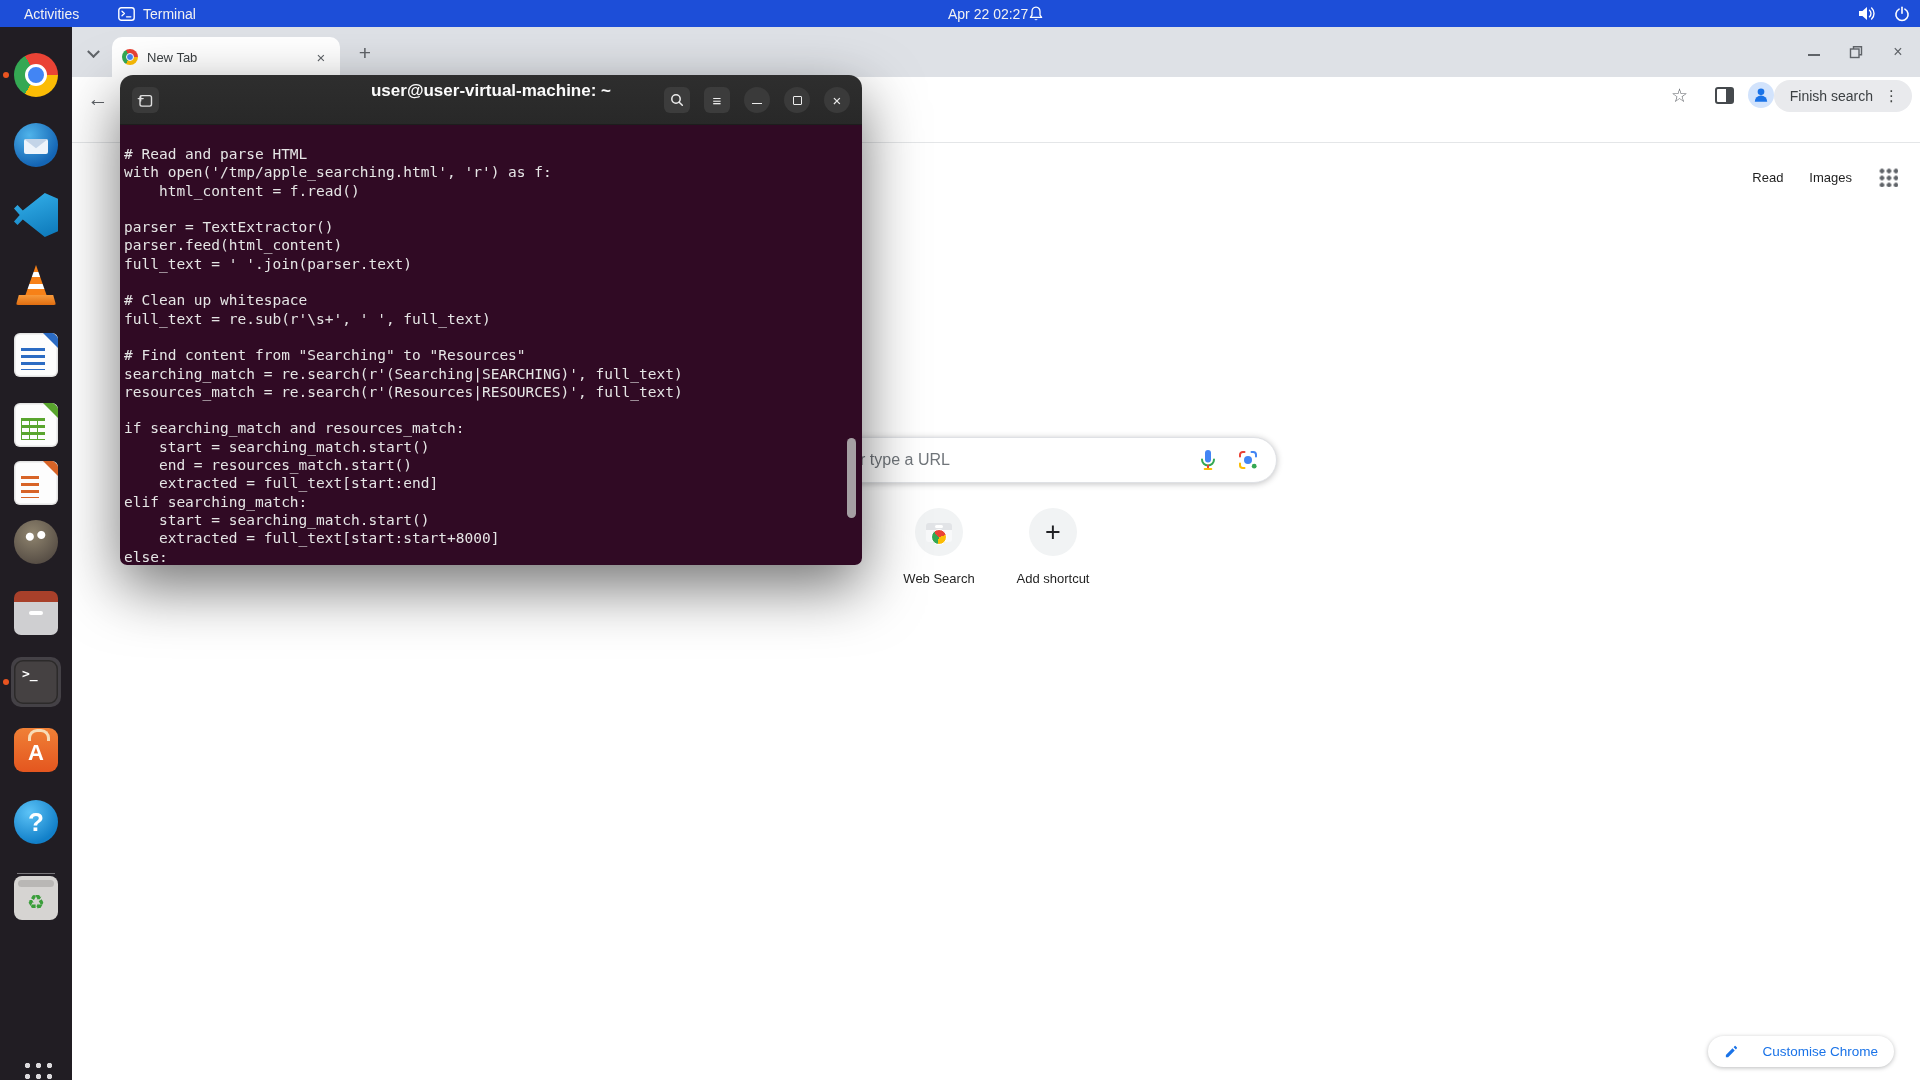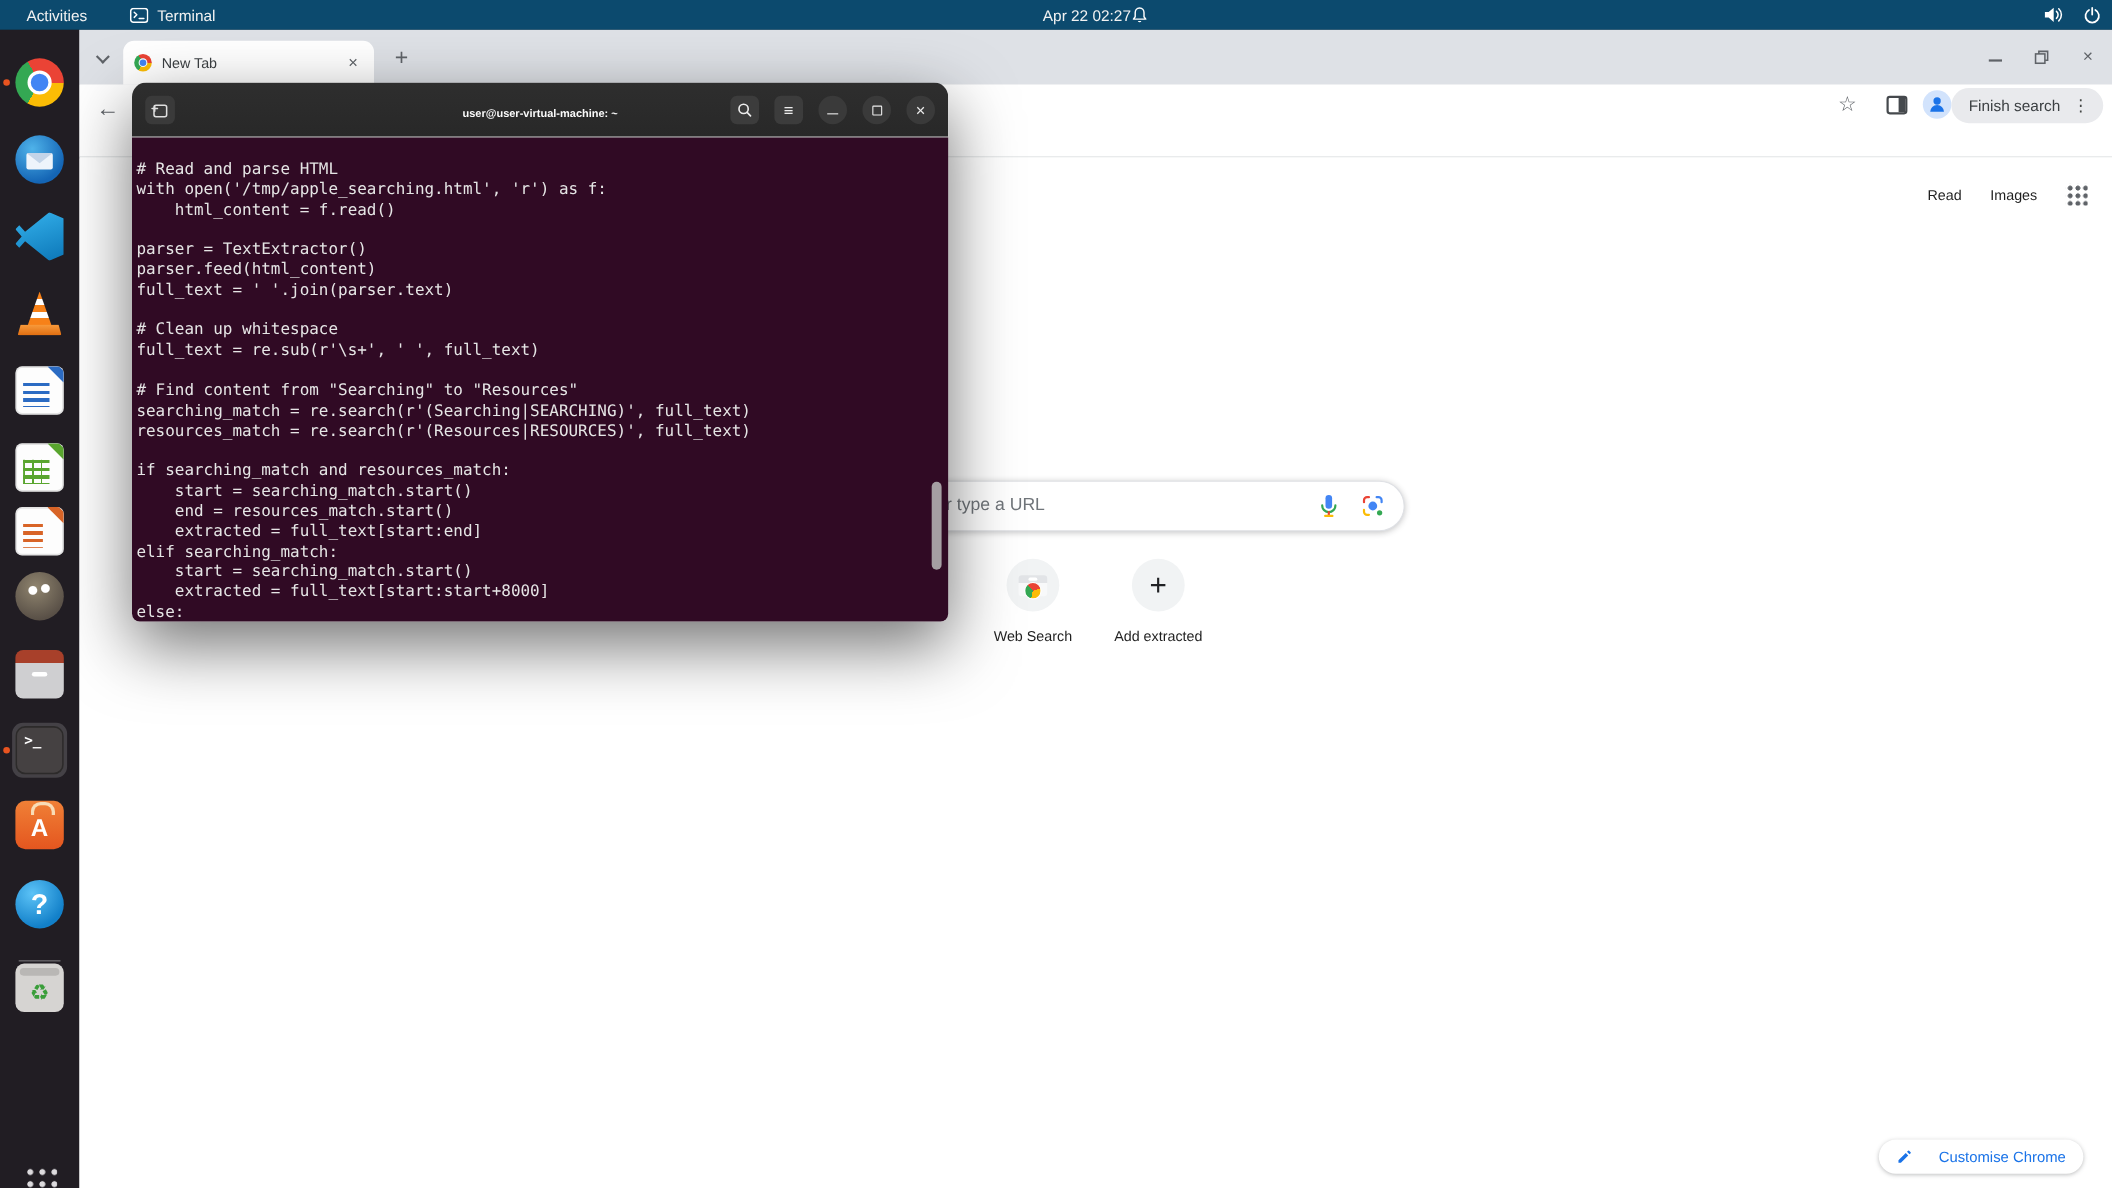--- a/index.html
+++ b/index.html
@@ -2,21 +2,21 @@
 <html><head>
 <meta charset="utf-8">
 <style>
   * { margin:0; padding:0; box-sizing:border-box; }
   html,body { width:1920px; height:1080px; overflow:hidden; background:#000;
               font-family:"Liberation Sans","DejaVu Sans",sans-serif; }
   #screen { position:relative; width:1920px; height:1080px; background:#1b171c; }
 
   
   #topbar { position:absolute; left:0; top:0; width:1920px; height:27px;
-            background:#0c4a6e; color:#f2f2f2; font-size:14px; z-index:50; }
+            background:#1d4ed8; color:#f2f2f2; font-size:14px; z-index:50; }
   .tb-activities { position:absolute; left:18px; top:0; height:27px; display:flex; align-items:center;
                    padding:0 6px; cursor:pointer; }
   .tb-appmenu { position:absolute; left:118px; top:0; height:27px; display:flex; align-items:center; gap:8px; }
   .tb-clock { position:absolute; left:948px; top:0; height:27px; display:flex; align-items:center; 
               font-weight:500; }
   .tb-right { position:absolute; right:10px; top:0; height:27px; display:flex; align-items:center; gap:17px; }
 
   
   #dock { position:absolute; left:0; top:27px; width:72px; height:1053px; background:#211d23; z-index:40; }
   .dock-item { position:absolute; left:11px; width:50px; height:50px; display:flex; align-items:center;
@@ -163,22 +163,22 @@
                display:flex; align-items:center; gap:23px; padding:0 16px; cursor:pointer;
                box-shadow:0 1px 4px rgba(60,64,67,.35); font-size:13.5px; color:#1a73e8; font-weight:500; }
 
   
   #terminal { position:absolute; left:120px; top:75px; width:742px; height:490px; z-index:30;
               border-radius:13px 13px 7px 7px; box-shadow:0 22px 60px rgba(0,0,0,.55); }
   .t-titlebar { position:absolute; left:0; top:0; width:100%; height:50px; background:linear-gradient(#2e2e2e,#282828);
                 border-radius:13px 13px 0 0; border-bottom:1px solid #1d1d1d; }
   .t-newtab { position:absolute; left:12px; top:12px; width:27px; height:26px; border-radius:6px;
               background:#3a3a3a; display:flex; align-items:center; justify-content:center; cursor:pointer; }
-  .t-title { position:absolute; left:0; top:12px; width:100%; height:32px; display:flex; align-items:center;
-             justify-content:center; color:#fafafa; font-weight:bold; font-size:10px; }
+  .t-title { position:absolute; left:0; top:0; width:100%; height:32px; display:flex; align-items:center;
+             justify-content:center; color:#fafafa; font-weight:bold; font-size:17px; }
   .t-buttons { position:absolute; right:12px; top:12px; display:flex; align-items:center; gap:14px; }
   .t-btn { width:26px; height:26px; display:flex; align-items:center; justify-content:center;
            color:#ededed; cursor:pointer; }
   .t-btn.sq { background:#3c3c3c; border-radius:6px; }
   .t-btn.ci { background:#3a3a3a; border-radius:50%; }
   .t-btn .bar { width:10px; height:1.8px; background:#ededed; display:block; margin-top:7px; }
   .t-btn .boxy { width:9px; height:9px; border:1.4px solid #ededed; border-radius:1px; display:block; }
   .t-menu-glyph { font-size:15px; }
   .t-close-glyph { font-size:15px; }
   .t-body { position:absolute; left:0; top:50px; width:100%; height:440px; background:#300a24;
@@ -350,21 +350,21 @@
         <div class="shortcut">
           <div class="sc-circle">
               <div class="ws-icon"></div>
             </div>
           <div class="sc-label">Web Search</div>
         </div>
         <div class="shortcut">
           <div class="sc-circle">
               <span class="sc-plus">+</span>
             </div>
-          <div class="sc-label">Add extracted</div>
+          <div class="sc-label">Add shortcut</div>
         </div>
       </div>
 
       <div class="customise">
         <span style="display:flex">
           <svg width="15" height="15" viewBox="0 0 24 24">
               <path fill="#1a73e8" d="M3 17.4V21h3.6L17.2 10.4l-3.6-3.6L3 17.4zM20.7 6.9a1 1 0 0 0 0-1.4l-2.2-2.2a1 1 0 0 0-1.4 0l-1.7 1.7 3.6 3.6 1.7-1.7z"></path>
             </svg>
         </span>
         <span>Customise Chrome</span>

